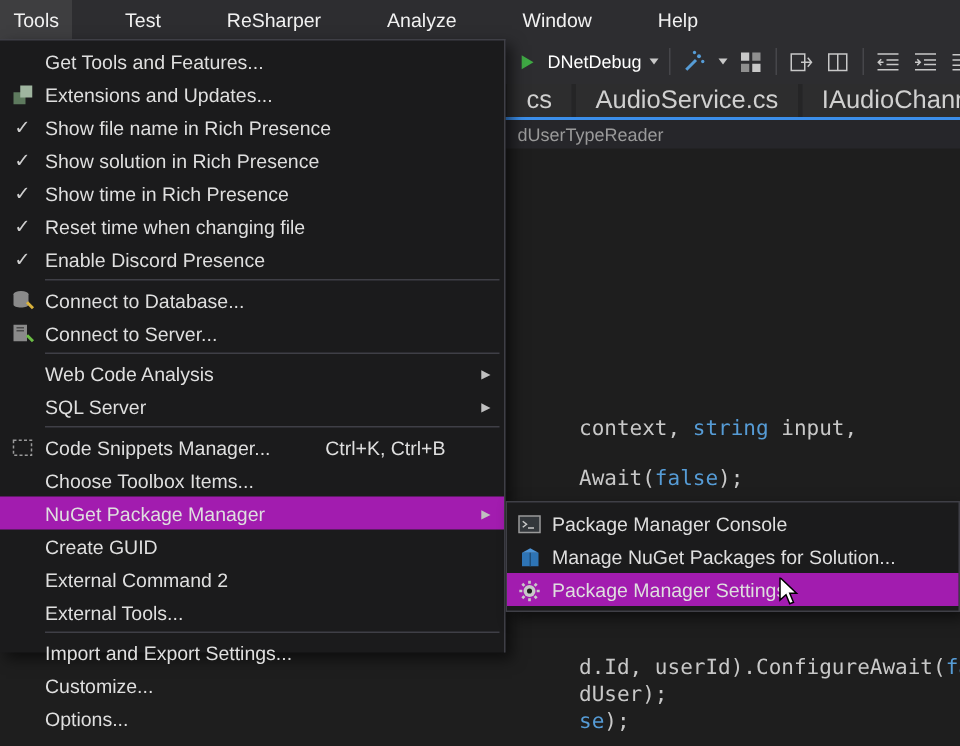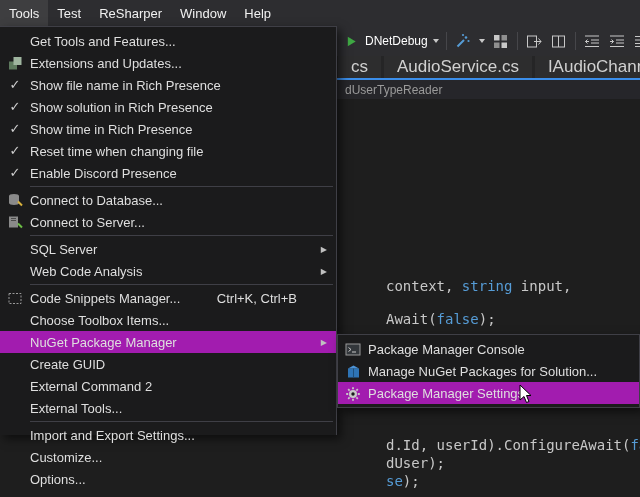--- a/index.html
+++ b/index.html
@@ -2,21 +2,21 @@
 <html><head>
 <meta charset="utf-8">
 <style>
   html,body{margin:0;padding:0;}
   body{width:640px;height:497px;overflow:hidden;background:#1E1E1E;
        font-family:"Liberation Sans", sans-serif;color:#DCDCDC;position:relative;}
   .screen{position:absolute;inset:0;width:640px;height:497px;overflow:hidden;}
 
   
   .menubar{position:absolute;top:0;left:0;right:0;height:26px;background:#2D2D30;
-           display:flex;align-items:stretch;z-index:5;}
+           display:flex;align-items:stretch;z-index:5;gap:26px;}
   .mb-item{display:flex;align-items:center;padding:0 9px;font-size:13px;color:#F1F1F1;cursor:default;}
   .mb-item.active{background:#3E3E40;}
 
   
   .toolbar{position:absolute;top:26px;left:0;right:0;height:30px;background:#2D2D30;
            display:flex;align-items:center;padding-left:342px;box-sizing:border-box;gap:7px;z-index:2;}
   .run{display:flex;align-items:center;gap:5px;color:#ffffff;font-size:12px;cursor:default;}
   .caret{width:0;height:0;border-left:3.5px solid transparent;border-right:3.5px solid transparent;
          border-top:4px solid #C8C8C8;display:inline-block;}
   .vsep{width:1px;height:18px;background:#46464A;flex:0 0 1px;}
@@ -63,20 +63,21 @@
 </style>
 </head>
 <body>
 
 <div class="screen">
 
   <div class="menubar">
     <div class="mb-item active">Tools</div>
     <div class="mb-item">Test</div>
     <div class="mb-item">ReSharper</div>
+    <div class="mb-item">Analyze</div>
     <div class="mb-item">Window</div>
     <div class="mb-item">Help</div>
   </div>
 
   <div class="toolbar">
     <div class="run">
       <span class="tbicon">
         <svg width="13" height="13" viewBox="0 0 14 14">
             <path d="M3 2 L11.5 7 L3 12 Z" fill="#3FA944"></path>
           </svg>
@@ -205,26 +206,26 @@
             <rect x="2" y="1.5" width="9" height="11" fill="#8A8A8A"></rect>
             <path d="M4 3.5 H9 M4 5.5 H9" stroke="#4A4A4A"></path>
             <path d="M11 8.5 L15 12.5" stroke="#6CBE45" stroke-width="2"></path>
           </svg>
       </span>
       <span class="lbl">Connect to Server...</span>
     </div>
     <div class="sep"></div>
     <div class="mi">
       <span class="gut"></span>
+      <span class="lbl">Web Code Analysis</span>
+      <span class="arrow"></span>
+    </div>
+    <div class="mi">
+      <span class="gut"></span>
       <span class="lbl">SQL Server</span>
-      <span class="arrow"></span>
-    </div>
-    <div class="mi">
-      <span class="gut"></span>
-      <span class="lbl">Web Code Analysis</span>
       <span class="arrow"></span>
     </div>
     <div class="sep"></div>
     <div class="mi">
       <span class="gut">
         <svg width="16" height="15" viewBox="0 0 16 15">
             <rect x="2" y="2.5" width="12" height="10" fill="none" stroke="#9A9A9A" stroke-dasharray="2 1.5"></rect>
           </svg>
       </span>
       <span class="lbl">Code Snippets Manager...</span>

